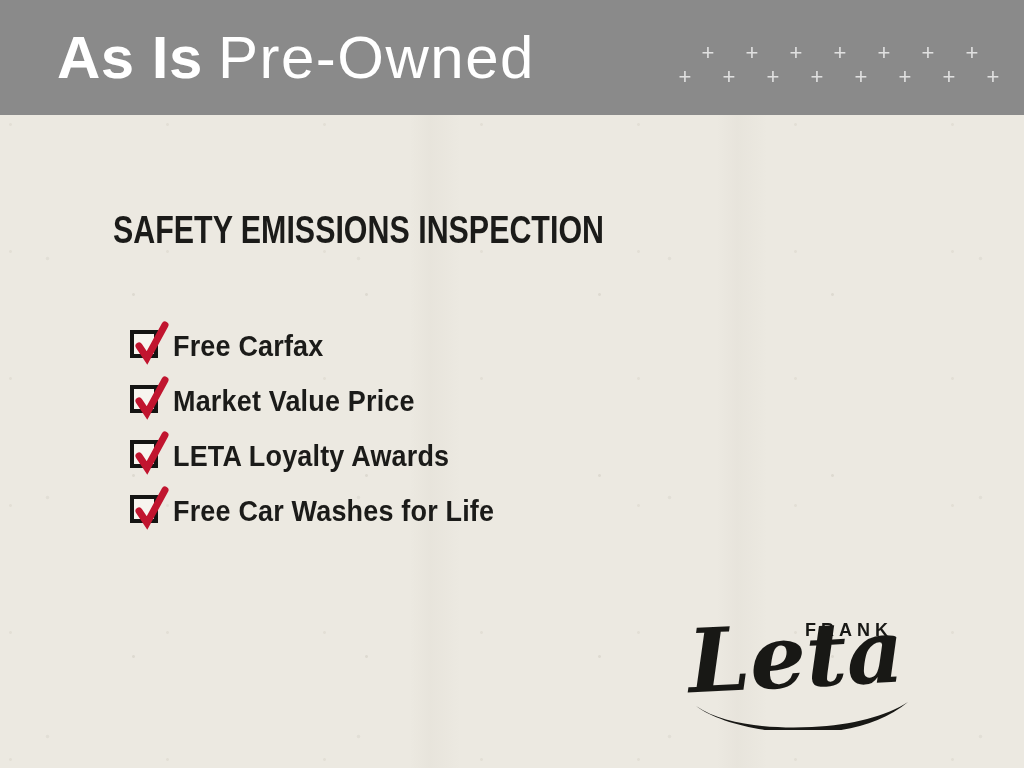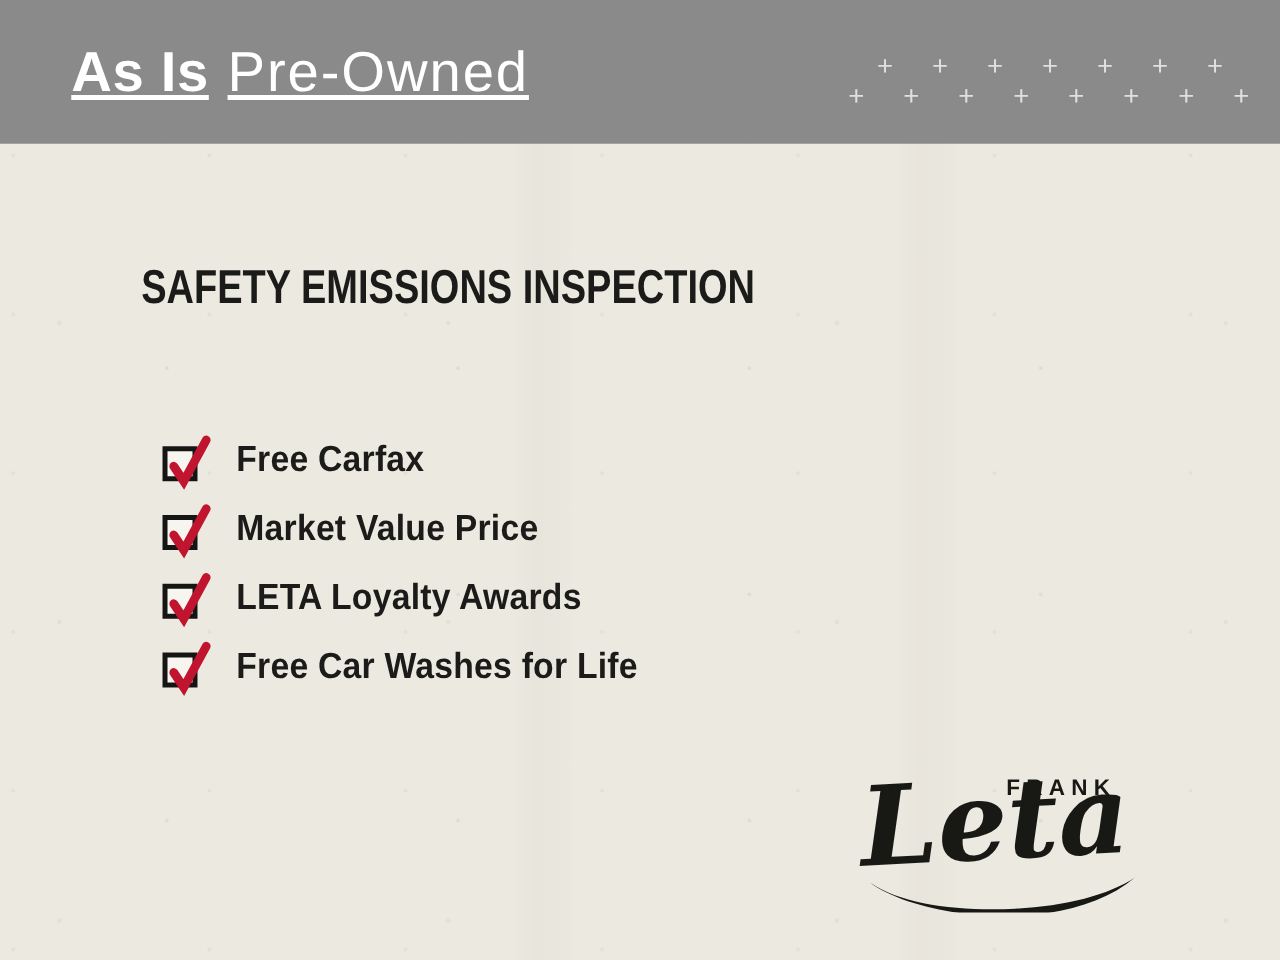--- a/index.html
+++ b/index.html
@@ -23,22 +23,22 @@
   }
 
   
   .header {
     position: absolute; top: 0; left: 0;
     width: 1024px; height: 115px;
     background: #8a8a8a;
   }
   .header-title {
     position: absolute; left: 57px; top: 33px;
-    color: #ffffff; font-size: 45px; line-height: 50px;
-    letter-spacing: 0.5px; white-space: nowrap; text-decoration: underline;
+    color: #ffffff; font-size: 60px; line-height: 50px;
+    letter-spacing: 0.5px; white-space: nowrap;
   }
   .title-primary { font-weight: bold; }
   .title-secondary { font-weight: normal; margin-left: 15px; letter-spacing: 1.5px; }
 
   .plus-row { position: absolute; display: flex; }
   .plus-row span {
     width: 44px; text-align: center;
     font-size: 22px; line-height: 24px; font-weight: normal;
     color: #e0e0e0;
   }
@@ -57,23 +57,22 @@
     font-size: 31px; line-height: 34px; font-weight: bold;
     color: #1b1b19; letter-spacing: 1px;
     -webkit-text-stroke: 1.3px #1b1b19;
   }
 
   .checklist {
     position: absolute; left: 130px; top: 330px;
     margin: 0; padding: 0; list-style: none;
   }
   .checklist li {
-    display: flex; align-items: flex-end;
+    display: flex; align-items: flex-start;
     height: 55px;
-    gap: 16px;
   }
   .checkbox {
     position: relative;
     width: 20px; height: 20px;
     border: 4px solid #151513;
     background: #f7f5ef;
     margin-right: 15px;
     flex: 0 0 auto;
   }
   .checkbox svg {

